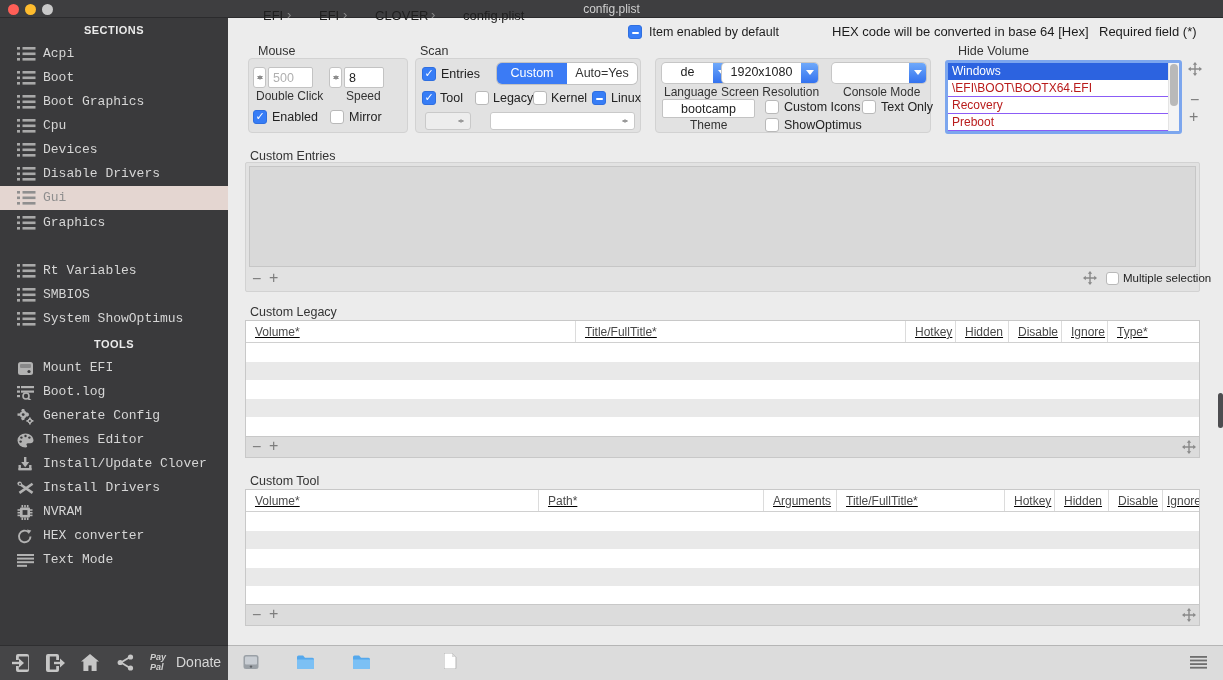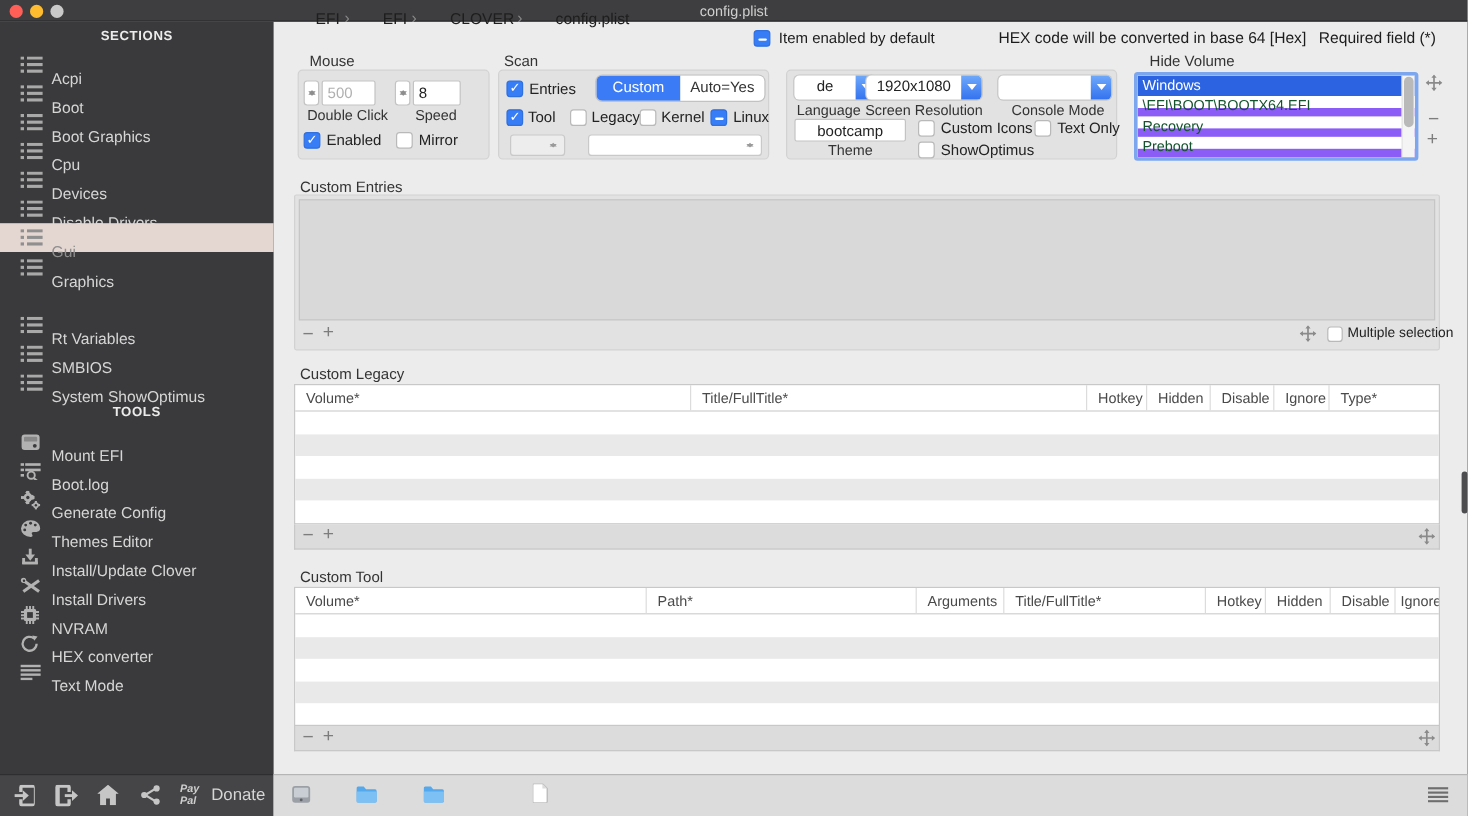--- a/index.html
+++ b/index.html
@@ -14,21 +14,21 @@
   .tl.red { left:8px; background:#ff5f57; }
   .tl.yellow { left:25px; background:#febc2e; }
   .tl.gray { left:42px; background:#c9c9c9; }
   .win-title { left:0; top:2px; width:1223px; text-align:center; font-size:12px; color:#cfcfcf; }
 
   
   .sidebar { left:0; top:18px; width:228px; height:627px; background:#3a3a3c; }
   .side-header { position:absolute; left:0; width:228px; text-align:center; font-size:11px; font-weight:bold; letter-spacing:.5px; color:#ebebeb; }
   .side-item { position:absolute; left:0; width:228px; height:24px; color:#d6d6d6; font-size:13px; cursor:default; }
   .side-item .ic { position:absolute; left:17px; top:5px; width:21px; height:15px; }
-  .side-item .lb { position:absolute; left:43px; top:16px; }
+  .side-item .lb { position:absolute; left:43px; top:4px;font-family:Liberation Mono, monospace; }
   .side-item.selected { background:#e4d6d1; color:#8f8f8f; }
   .side-footer { left:0; top:645px; width:228px; height:35px; background:#454547; border-top:1px solid #2e2e30; }
   .side-footer .fic { position:absolute; top:8px; }
   .paypal { position:absolute; left:150px; top:6px; color:#cfcfcf; font-style:italic; font-size:9px; line-height:10px; font-weight:bold; }
   .donate { position:absolute; left:176px; top:8px; color:#d6d6d6; font-size:14px; }
 
   
   .note { font-size:13px; color:#1c1c1c; white-space:nowrap; }
 
   
@@ -57,32 +57,32 @@
   .updown { position:absolute; height:18px; background:#fff; border:1px solid #c9c9c9; border-radius:3px; }
   .updown::before { content:""; position:absolute; right:6px; top:3px; border:3px solid transparent; border-bottom:3.5px solid #9a9a9a; }
   .updown::after { content:""; position:absolute; right:6px; bottom:3px; border:3px solind transparent; border:3px solid transparent; border-top:3.5px solid #9a9a9a; }
 
   .seg { position:absolute; height:21px; display:flex; border-radius:5px; overflow:hidden; box-shadow:0 0 0 1px #c2c2c2; font-size:12.5px; }
   .seg .s1 { width:70px; background:#3b7bf5; color:#fff; text-align:center; line-height:21px; }
   .seg .s2 { width:70px; background:#fff; color:#333; text-align:center; line-height:21px; }
 
   
   .hv-list { position:absolute; background:#fff; border:3px solid #7ca6ee; border-radius:3px; overflow:hidden; }
-  .hv-row { height:17px; font-size:12px; line-height:17px; padding-left:4px; color:#14532d; border-bottom:7px solid #8b5cf6; white-space:nowrap; }
+  .hv-row { height:17px; font-size:12px; line-height:17px; padding-left:4px; color:#b91c1c; border-bottom:1px solid #8b5cf6; white-space:nowrap; }
   .hv-row.sel { background:#2c63e0; color:#fff; border-bottom:none; }
   .hv-scroll { position:absolute; right:0; top:0; width:11px; height:100%; background:#f4f4f4; border-left:1px solid #e4e4e4; }
   .hv-thumb { position:absolute; right:1.5px; top:1px; width:8px; height:42px; border-radius:4px; background:#b9b9b9; }
 
   .mp { position:absolute; font-size:16px; color:#7d7d7d; line-height:14px; }
 
   
   .inner-list { position:absolute; background:#d9d9d9; border:1px solid #c6c6c6; }
 
   
-  .tbl { position:absolute; background:#fff; border:1px solid #c8c8c8; }
+  .tbl { position:absolute; background:#fff; border:1px solid #c8c8c8;text-decoration:underline; }
   .thead { display:flex; height:22px; border-bottom:1px solid #d0d0d0; }
   .th { font-size:12px; color:#4a4a4a; line-height:22px; border-right:1px solid #dcdcdc; padding-left:9px; white-space:nowrap; overflow:hidden; }
   .th:last-child { border-right:none; }
   .trow { height:18.6px; }
   .trow:nth-child(odd) { background:#e9e9e9; }
   .bbar { position:absolute; background:#dcdcdc; border:1px solid #c8c8c8; border-top:none; }
 
   
   .statusbar { left:228px; top:645px; width:995px; height:35px; background:#dcdcdc; border-top:1px solid #b5b5b5; }
   .crumb { position:absolute; top:8px; font-size:13px; color:#1e1e1e; white-space:nowrap; }

